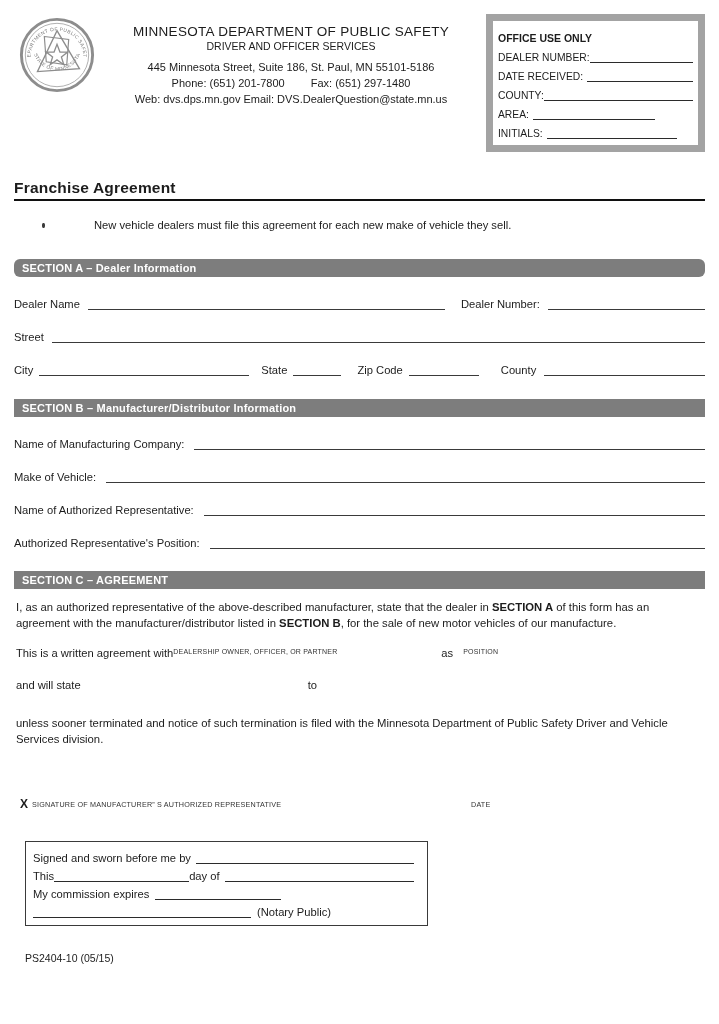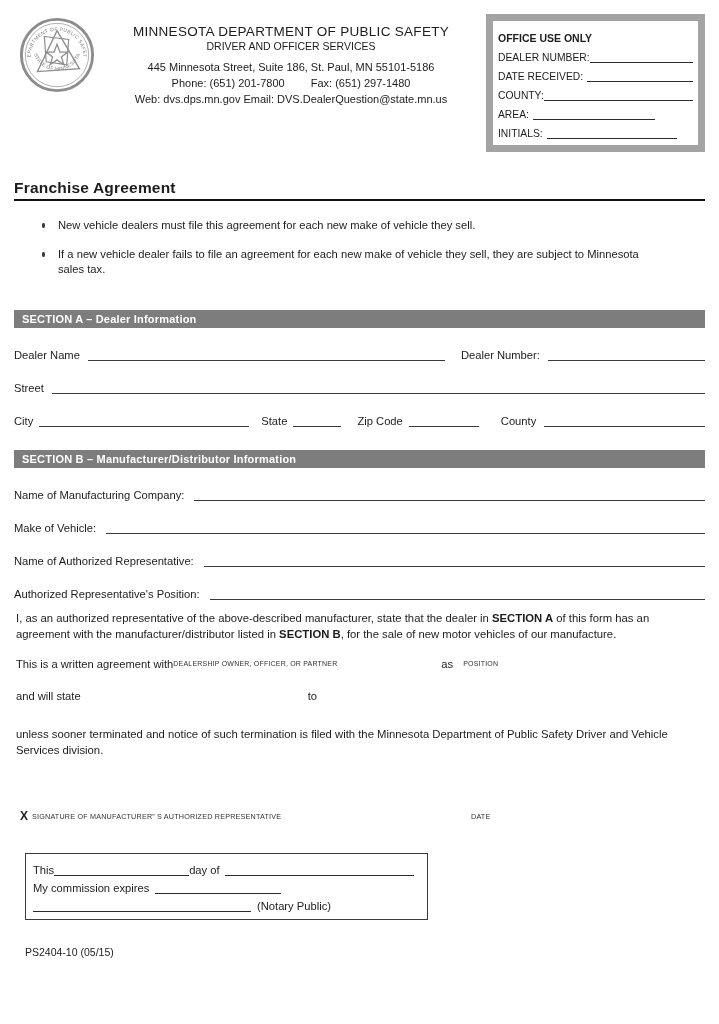--- a/index.html
+++ b/index.html
@@ -31,42 +31,42 @@
   .oline { border-bottom:1.3px solid #2b2b2b; flex:1; height:12px; }
   .oline.short  { margin-right:38px; }
   .oline.medium { margin-right:16px; }
 
   
   .title-rule { margin:27px 14px 0 14px; border-bottom:2.6px solid #101010; padding-bottom:2px; }
   .form-title { font-size:15.5px; font-weight:bold; letter-spacing:.2px; }
 
   
   .bullets { margin:17px 60px 0 42px; }
-  .bullet-row { display:flex; font-size:11.2px; line-height:1.35; margin-bottom:14px; }
+  .bullet-row { display:flex; font-size:11.2px; line-height:1.35; margin-bottom:14px;gap:36px; }
   .bullet-dot { flex:0 0 auto; width:3px; height:5px; background:#3a3a3a; border-radius:40%; margin:5px 13px 0 0; }
 
   
   .sec-bar {
     margin:0 14px; background:#7d7d7d; color:#fff; font-weight:bold;
     font-size:11px; padding:3px 0 3px 8px; letter-spacing:.2px;
   }
-  .sec-a { margin-top:33px; }
+  .sec-a { margin-top:26px;border-radius:6px; }
   .sec-b { margin-top:23px; }
   .sec-c { margin-top:22px; }
 
   
   .row { display:flex; align-items:flex-end; margin:0 14px; font-size:11.2px; }
   .row .lbl { white-space:nowrap; }
   .fill { border-bottom:1.3px solid #3a3a3a; height:14px; }
   .grow { flex:1; }
   .mt12 { margin-top:13px; height:20px; }
 
   
   .para { margin:11px 16px 0 16px; font-size:11.3px; line-height:1.4; }
-  .c-row { display:flex; align-items:flex-end; margin:14px 16px 0 16px; font-size:11.2px; }
+  .c-row { display:flex; align-items:center; margin:14px 16px 0 16px; font-size:11.2px; }
   .c-row .lbl { white-space:nowrap; line-height:15px; }
   .blank-cap { display:inline-flex; flex-direction:row; }
   .blank-cap .line { border-bottom:1.4px solid #2e2e2e; height:14px; }
   .blank-cap .cap { font-size:7px; color:#333; text-align:center; margin-top:2px; letter-spacing:.2px; }
 
   
   .sig-row { display:flex; align-items:flex-start; margin:50px 16px 0 20px; font-size:11.2px; }
   .xmark { font-weight:bold; font-size:12px; line-height:14px; }
 
   
@@ -141,24 +141,20 @@
 
   <div class="title-rule">
     <span class="form-title">Franchise Agreement</span>
   </div>
 
   <div class="bullets">
     <div class="bullet-row">
       <span class="bullet-dot"></span>
       <span>New vehicle dealers must file this agreement for each new make of vehicle they sell.</span>
     </div>
-    <div class="bullet-row">
-      <span class="bullet-dot"></span>
-      <span>If a new vehicle dealer fails to file an agreement for each new make of vehicle they sell, they are subject to Minnesota sales tax.</span>
-    </div>
   </div>
 
   <div class="sec-bar sec-a">SECTION A – Dealer Information</div>
 
   <div class="row mt12">
     <span class="lbl">Dealer Name</span>
     <span class="fill" style="width:357px; margin-left:8px"></span>
     <span class="lbl" style="margin-left:16px">Dealer Number:</span>
     <span class="fill grow" style="margin-left:8px"></span>
   </div>
@@ -191,20 +187,21 @@
   </div>
   <div class="row mt12">
     <span class="lbl">Name of Authorized Representative:</span>
     <span class="fill grow" style="margin-left:10px"></span>
   </div>
   <div class="row mt12">
     <span class="lbl">Authorized Representative's Position:</span>
     <span class="fill grow" style="margin-left:10px"></span>
   </div>
 
+  <div class="sec-bar sec-c">SECTION C – AGREEMENT</div>
 
   <div class="para">
     <span>I, as an authorized representative of the above-described manufacturer, state that the dealer in </span><b>SECTION A</b><span> of this form has an agreement with the manufacturer/distributor listed in </span><b>SECTION B</b><span>, for the sale of new motor vehicles of our manufacture.</span>
   </div>
 
   <div class="c-row">
     <span class="lbl">This is a written agreement with</span>
     <span class="blank-cap" style="width:264px">
       <span class="line"></span>
       <span class="cap">DEALERSHIP OWNER, OFFICER, OR PARTNER</span>
@@ -236,20 +233,24 @@
       <span class="cap" style="font-size:7.2px; margin-top:3px">SIGNATURE OF MANUFACTURER” S AUTHORIZED REPRESENTATIVE</span>
     </span>
     <span class="blank-cap" style="width:152px; margin-left:12px">
       <span class="line" style="border-bottom-width:1.6px"></span>
       <span class="cap" style="font-size:7.2px; margin-top:3px; text-align:left">DATE</span>
     </span>
   </div>
 
   <div class="notary-box">
     <div class="n-row">
+      <span class="lbl">Signed and sworn before me by</span>
+      <span class="nline" style="flex:1; margin-left:5px; margin-right:4px"></span>
+    </div>
+    <div class="n-row">
       <span class="lbl">This</span>
       <span class="nline" style="width:135px"></span>
       <span class="lbl">day of</span>
       <span class="nline" style="flex:1; margin-left:5px; margin-right:4px"></span>
     </div>
     <div class="n-row">
       <span class="lbl">My commission expires</span>
       <span class="nline" style="width:126px; margin-left:6px"></span>
     </div>
     <div class="n-row">

